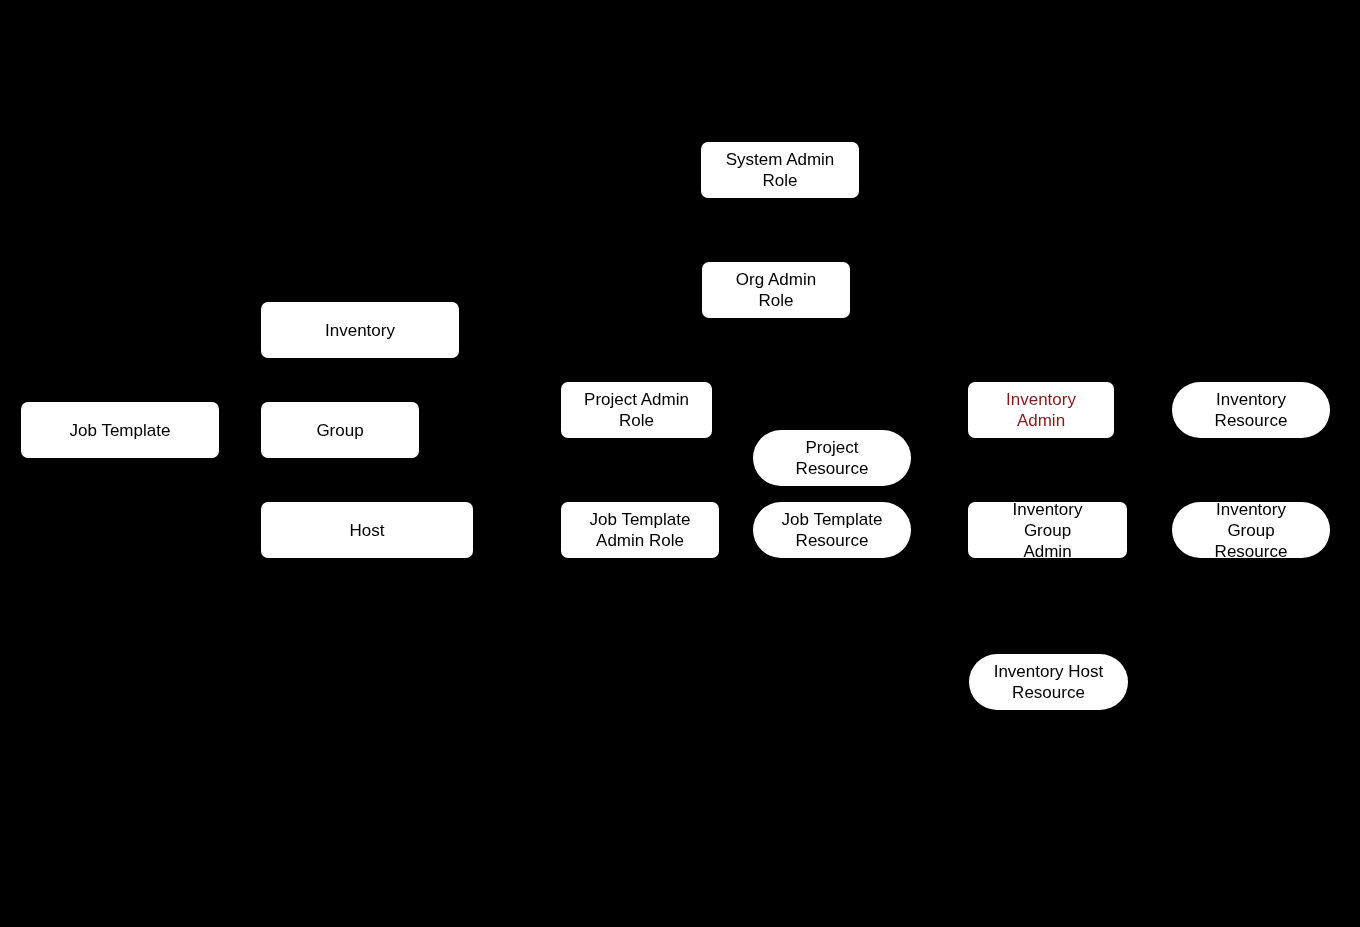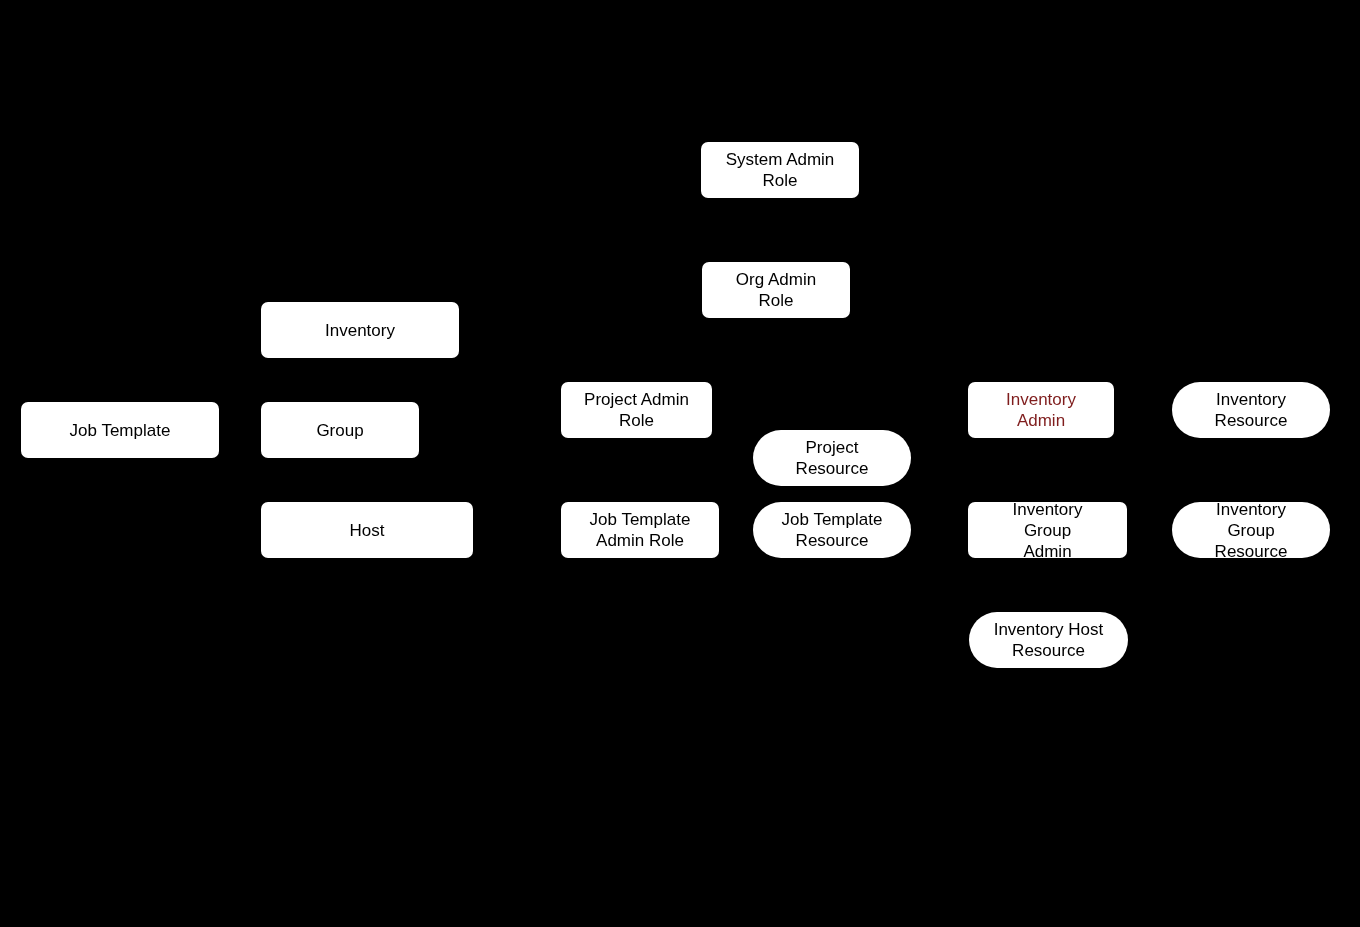--- a/index.html
+++ b/index.html
@@ -102,18 +102,18 @@
   <div class="node rect" style="left: 968px; top: 502px; width: 159px; height: 56px; background: rgb(255, 255, 255); color: rgb(0, 0, 0);">
     <span class="label">Inventory Group
 Admin</span>
   </div>
 
   <div class="node pill" style="left: 1172px; top: 502px; width: 158px; height: 56px; background: rgb(255, 255, 255); color: rgb(0, 0, 0);">
     <span class="label">Inventory Group
 Resource</span>
   </div>
 
-  <div class="node pill" style="left: 969px; top: 612px; width: 159px; height: 56px; background: rgb(255, 255, 255); color: rgb(0, 0, 0); text-align: center;">
+  <div class="node pill" style="left: 969px; top: 654px; width: 159px; height: 56px; background: rgb(255, 255, 255); color: rgb(0, 0, 0); text-align: center;">
     <span class="label">Inventory Host
 Resource</span>
   </div>
 
 </div>
 
 </body></html>

